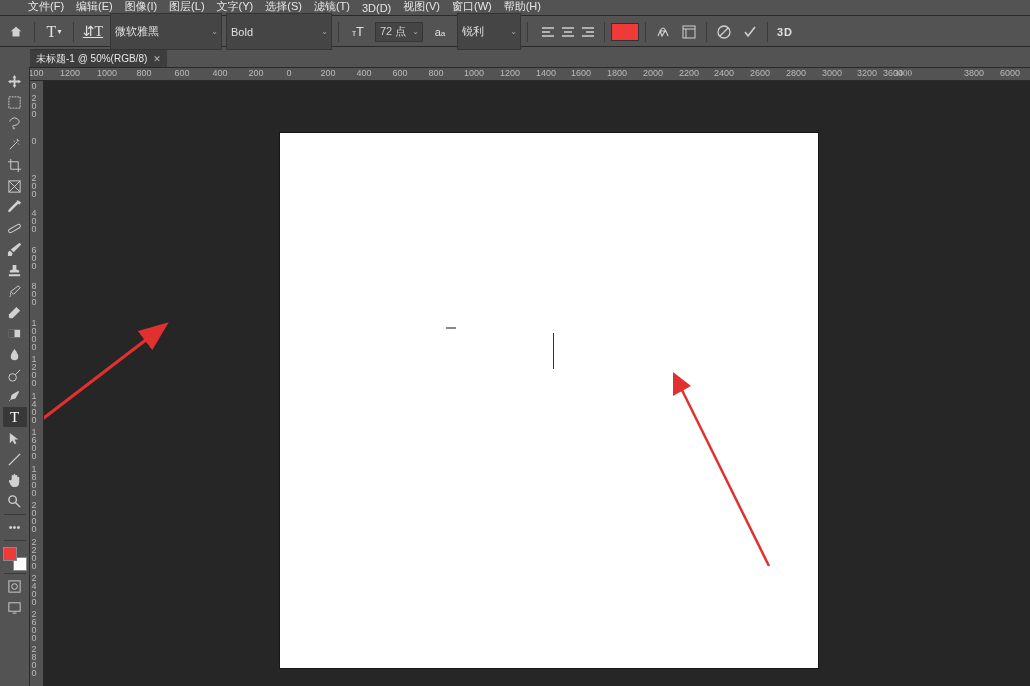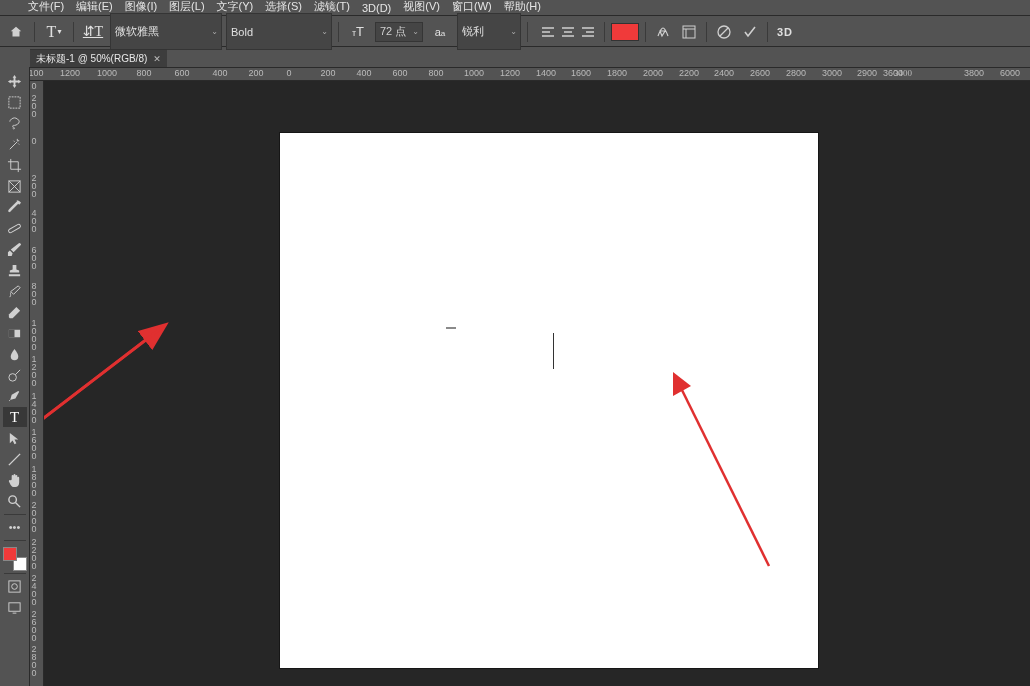--- a/index.html
+++ b/index.html
@@ -355,21 +355,21 @@
     <span class="ruler-label" style="left: 480px;">1200</span>
     <span class="ruler-label" style="left: 516px;">1400</span>
     <span class="ruler-label" style="left: 551px;">1600</span>
     <span class="ruler-label" style="left: 587px;">1800</span>
     <span class="ruler-label" style="left: 623px;">2000</span>
     <span class="ruler-label" style="left: 659px;">2200</span>
     <span class="ruler-label" style="left: 694px;">2400</span>
     <span class="ruler-label" style="left: 730px;">2600</span>
     <span class="ruler-label" style="left: 766px;">2800</span>
     <span class="ruler-label" style="left: 802px;">3000</span>
-    <span class="ruler-label" style="left: 837px;">2900</span>
+    <span class="ruler-label" style="left: 837px;">3200</span>
     <span class="ruler-label" style="left: 873px; font-family: Liberation Serif, serif;">3400</span>
     <span class="ruler-label" style="left: 863px;">3600</span>
     <span class="ruler-label" style="left: 944px;">3800</span>
     <span class="ruler-label" style="left: 980px;">6000</span>
   </div>
 
 <div class="ruler-left" id="ruler-left">
     <span class="vlabel" style="top: 0px;">0</span>
     <span class="vlabel" style="top: 12px;">200</span>
     <span class="vlabel" style="top: 55px;">0</span>

